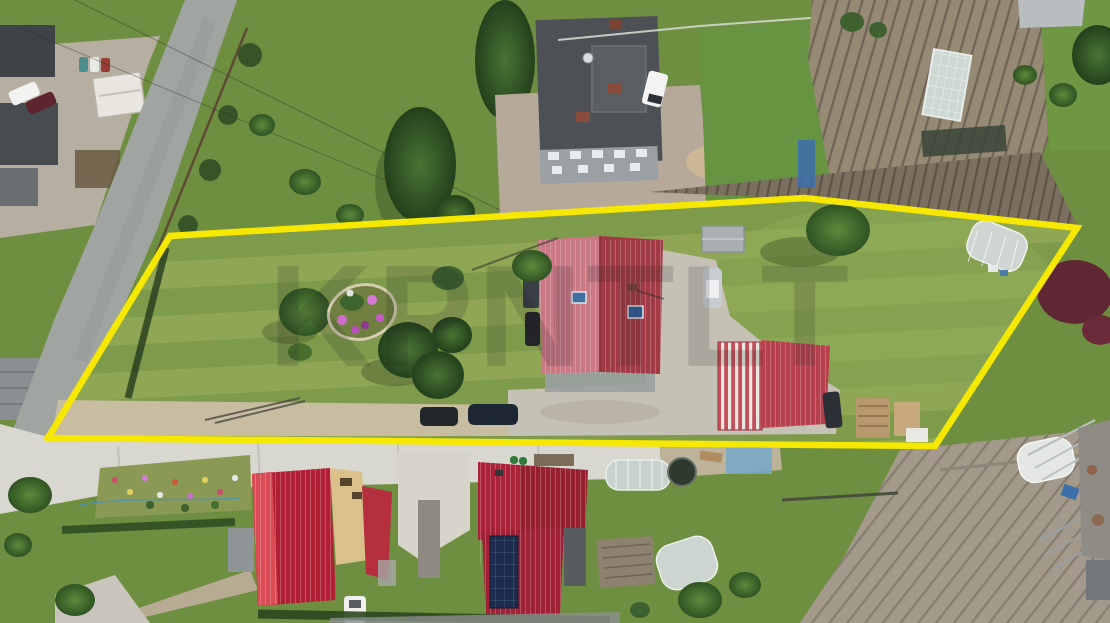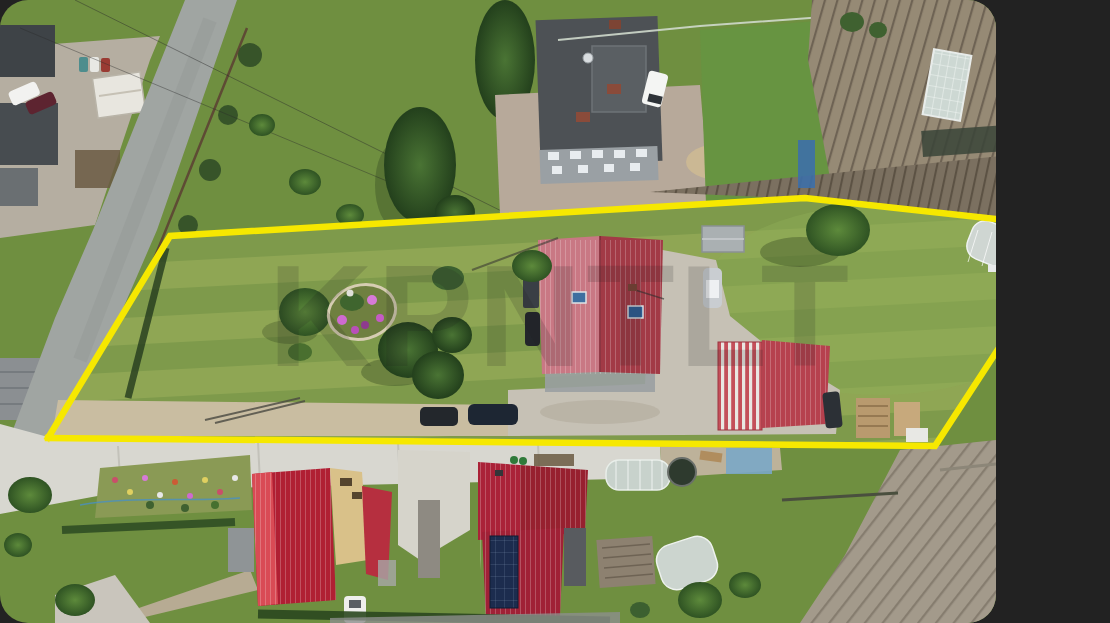--- a/index.html
+++ b/index.html
@@ -1,16 +1,16 @@
 <!DOCTYPE html>
 <html><head>
 <meta charset="utf-8">
 <style>
   html,body{margin:0;padding:0;background:#222;}
-  .stage{position:relative;width:996px;height:623px;overflow:hidden;font-family:"Liberation Sans",sans-serif;border-radius:28px;}
+  .stage{position:relative;width:1110px;height:623px;overflow:hidden;font-family:"Liberation Sans",sans-serif;}
   svg{display:block}
 </style>
 </head>
 <body>
 
 <div class="stage">
 <svg width="1110" height="623" viewBox="0 0 1110 623" xmlns="http://www.w3.org/2000/svg">
   <defs>
     <radialGradient id="conifG">
           <stop offset="0%" stop-color="#4a7434"></stop>

